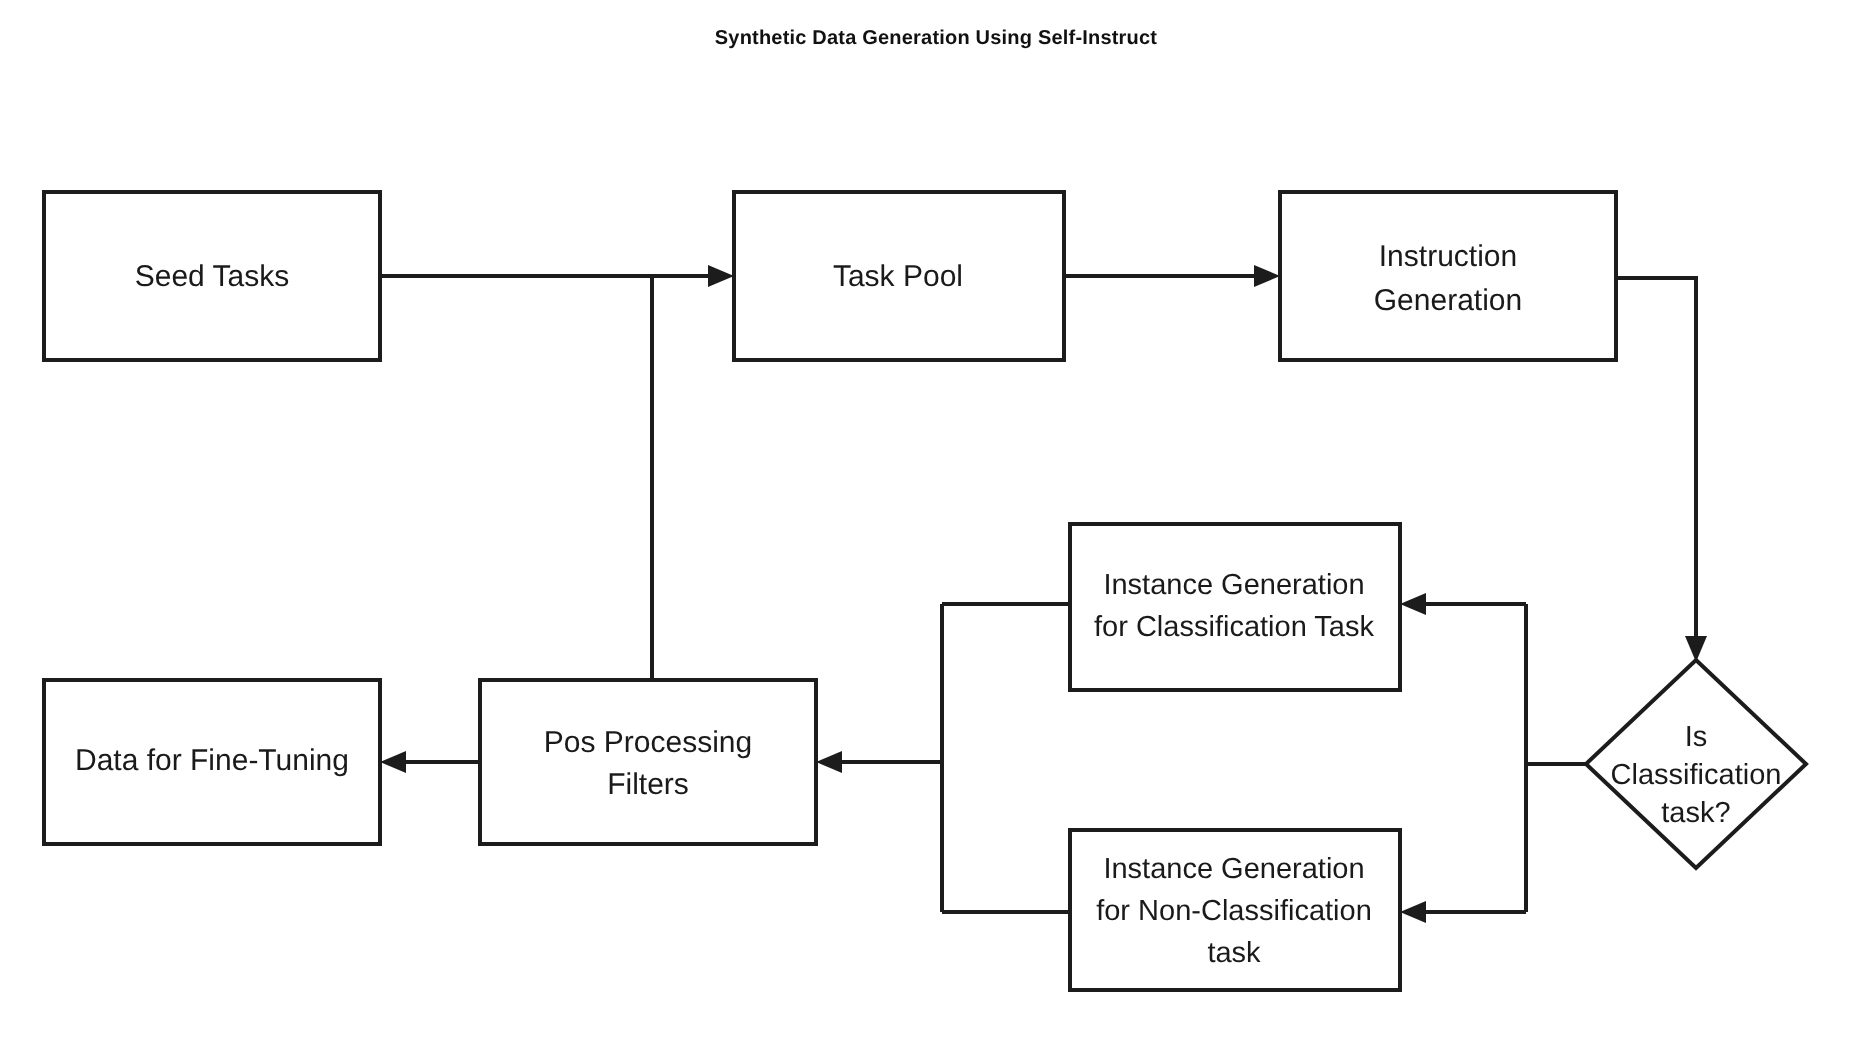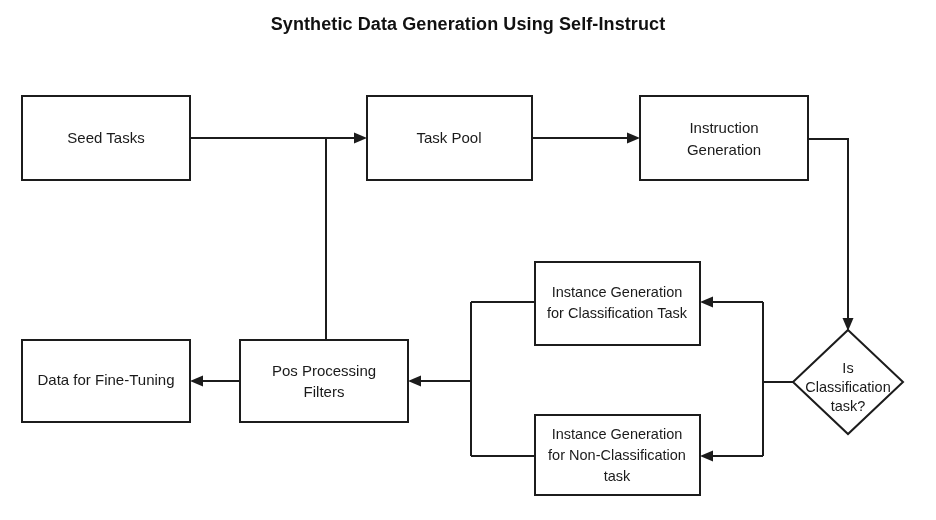--- a/index.html
+++ b/index.html
@@ -19,21 +19,21 @@
     position: relative;
     width: 936px;
     height: 520px;
   }
   .chart-title {
     position: absolute;
     top: 14px;
     left: 0;
     width: 936px;
     text-align: center;
-    font-size: 18px;
+    font-size: 10px;
     font-weight: bold;
     color: #111111;
     letter-spacing: 0.1px;
   }
   svg.flow {
     position: absolute;
     top: 0;
     left: 0;
     width: 936px;
     height: 520px;

